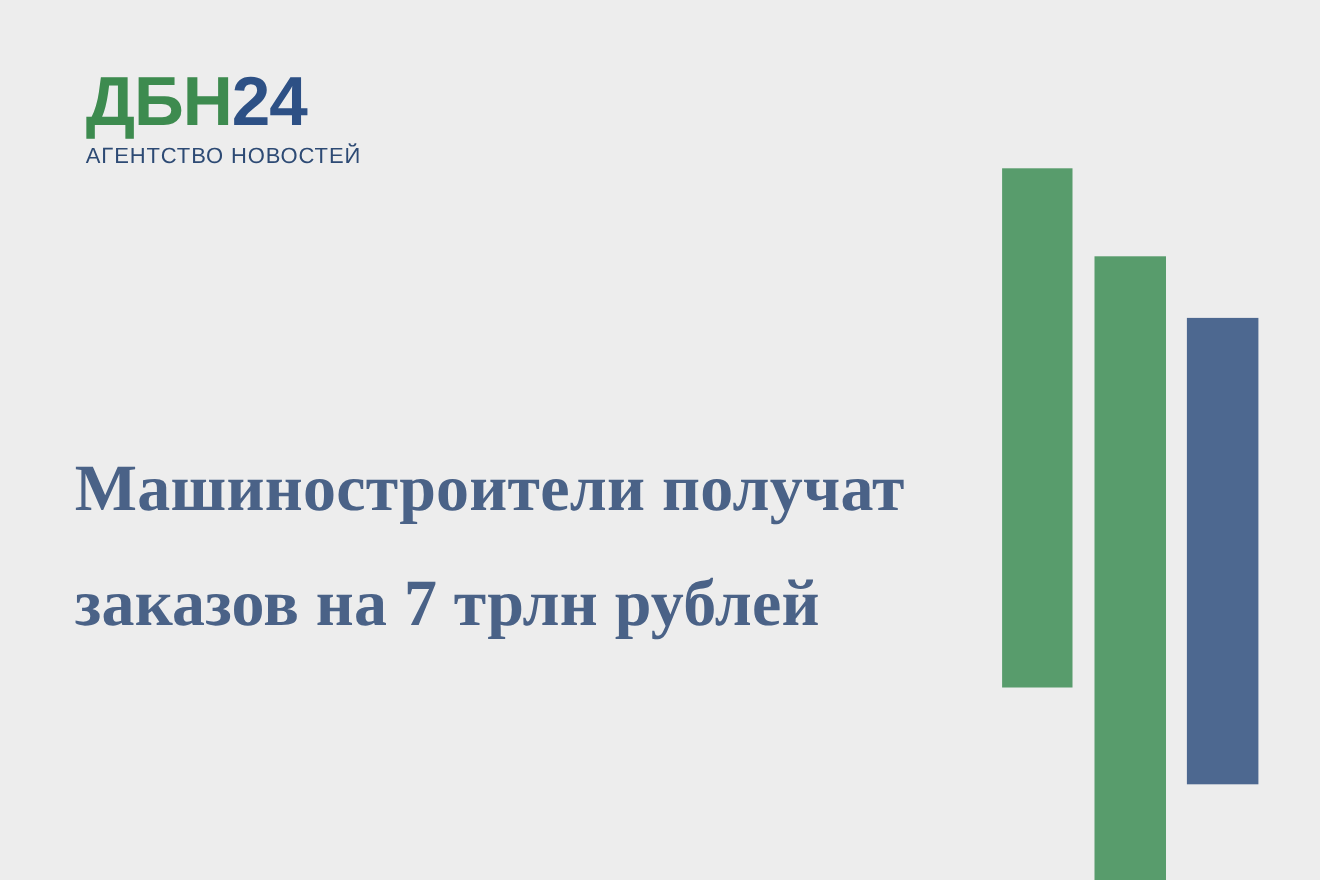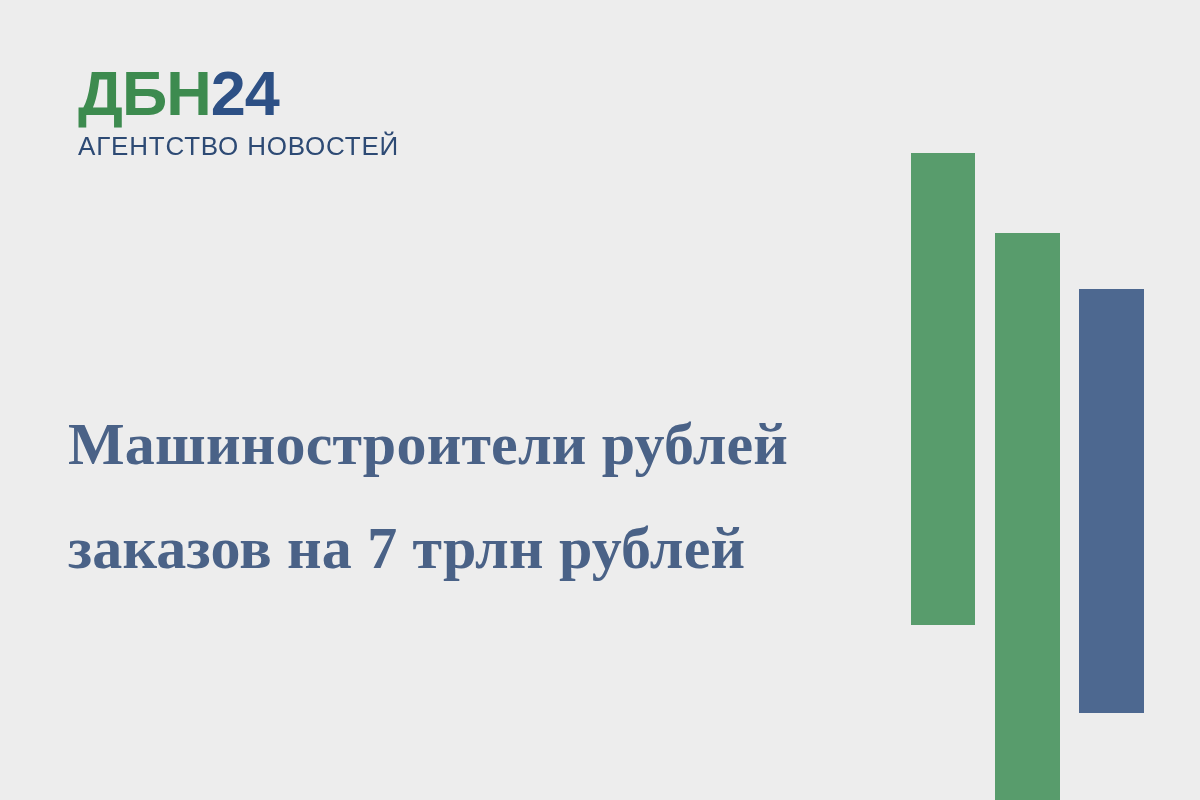--- a/index.html
+++ b/index.html
@@ -52,21 +52,21 @@
     letter-spacing: -1px;
     white-space: nowrap;
   }
   .logo-abn { color: #3d8b4f; }
   .logo-24  { color: #2d5085; }
   .logo-tagline {
     display: block;
     margin-top: 6px;
     font-family: "Liberation Sans", sans-serif;
     font-weight: 400;
-    font-size: 26px;
+    font-size: 20px;
     letter-spacing: 0.8px;
     color: #2d4a74;
     white-space: nowrap;
   }
 
   
   #headline {
     position: absolute;
     left: 68px;
     top: 352px;
@@ -92,17 +92,17 @@
   </div>
 
   <div id="logo">
     <span class="logo-wordmark">
       <span class="logo-abn" style="color: rgb(61, 139, 79);">ДБН</span><span class="logo-24" style="color: rgb(45, 80, 133);">24</span>
     </span>
     <span class="logo-tagline" style="color: rgb(45, 74, 116);">АГЕНТСТВО НОВОСТЕЙ</span>
   </div>
 
   <h1 id="headline" style="color: rgb(74, 98, 135);">
-    <span class="hl-line">Машиностроители рублей</span>
+    <span class="hl-line">Машиностроители получат</span>
     <span class="hl-line">заказов на 7 трлн рублей</span>
   </h1>
 
 </div>
 
 </body></html>

